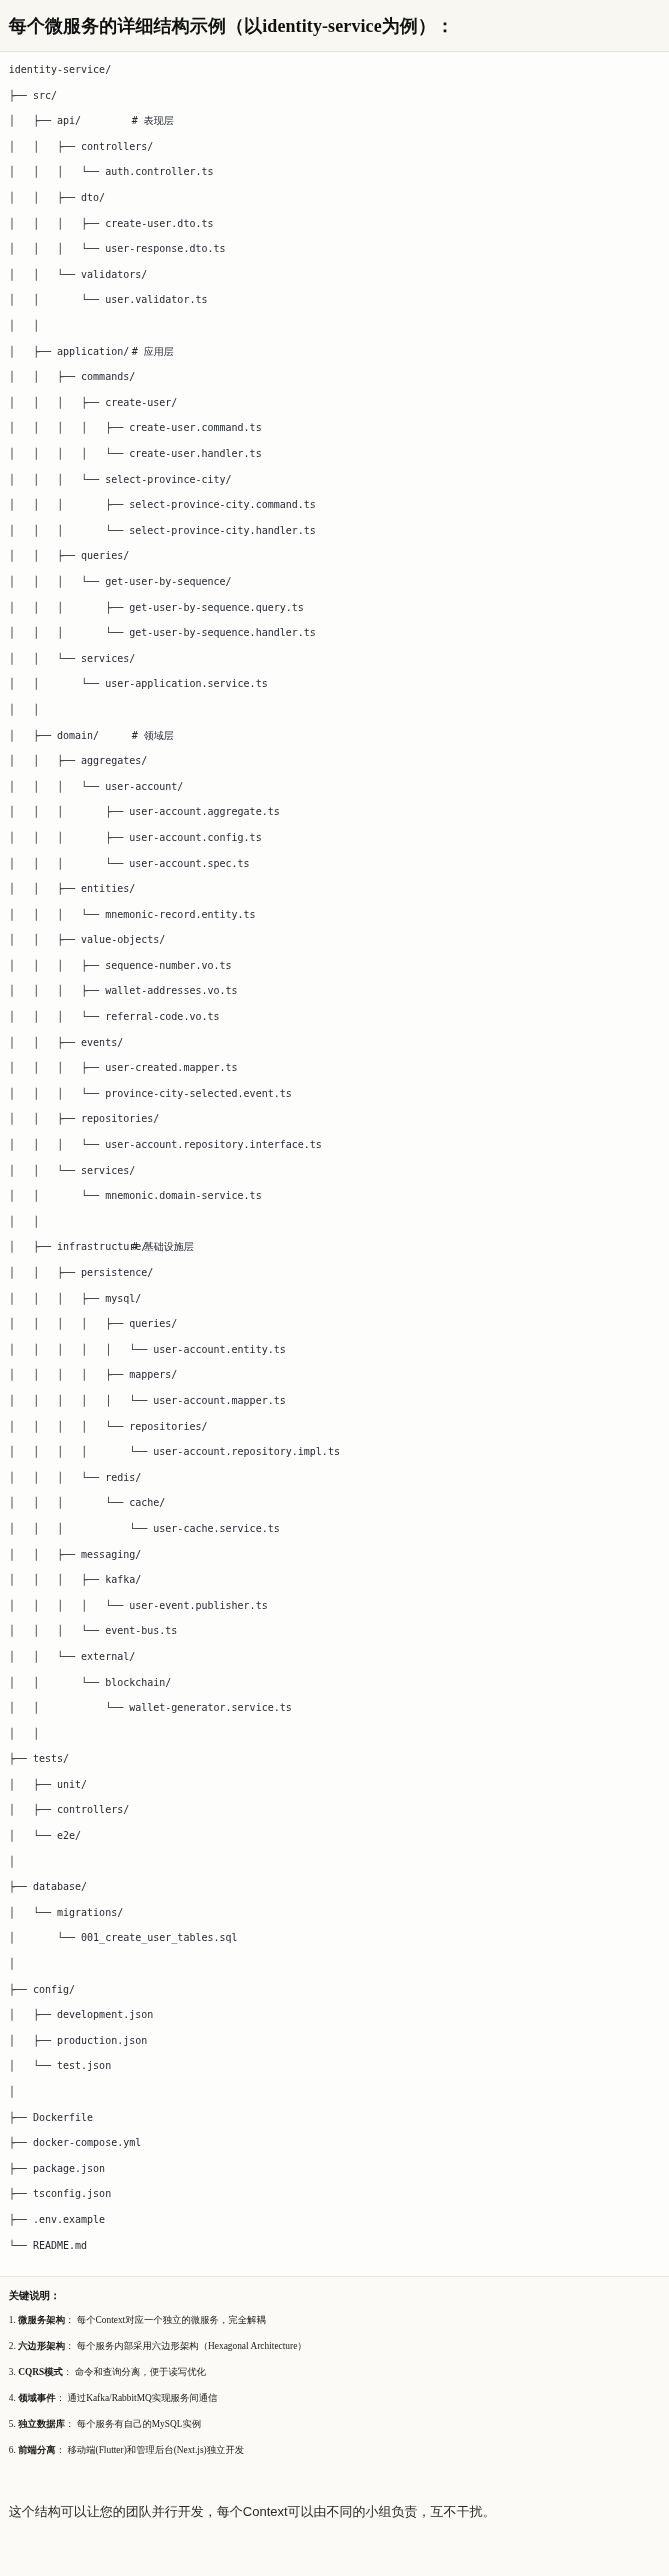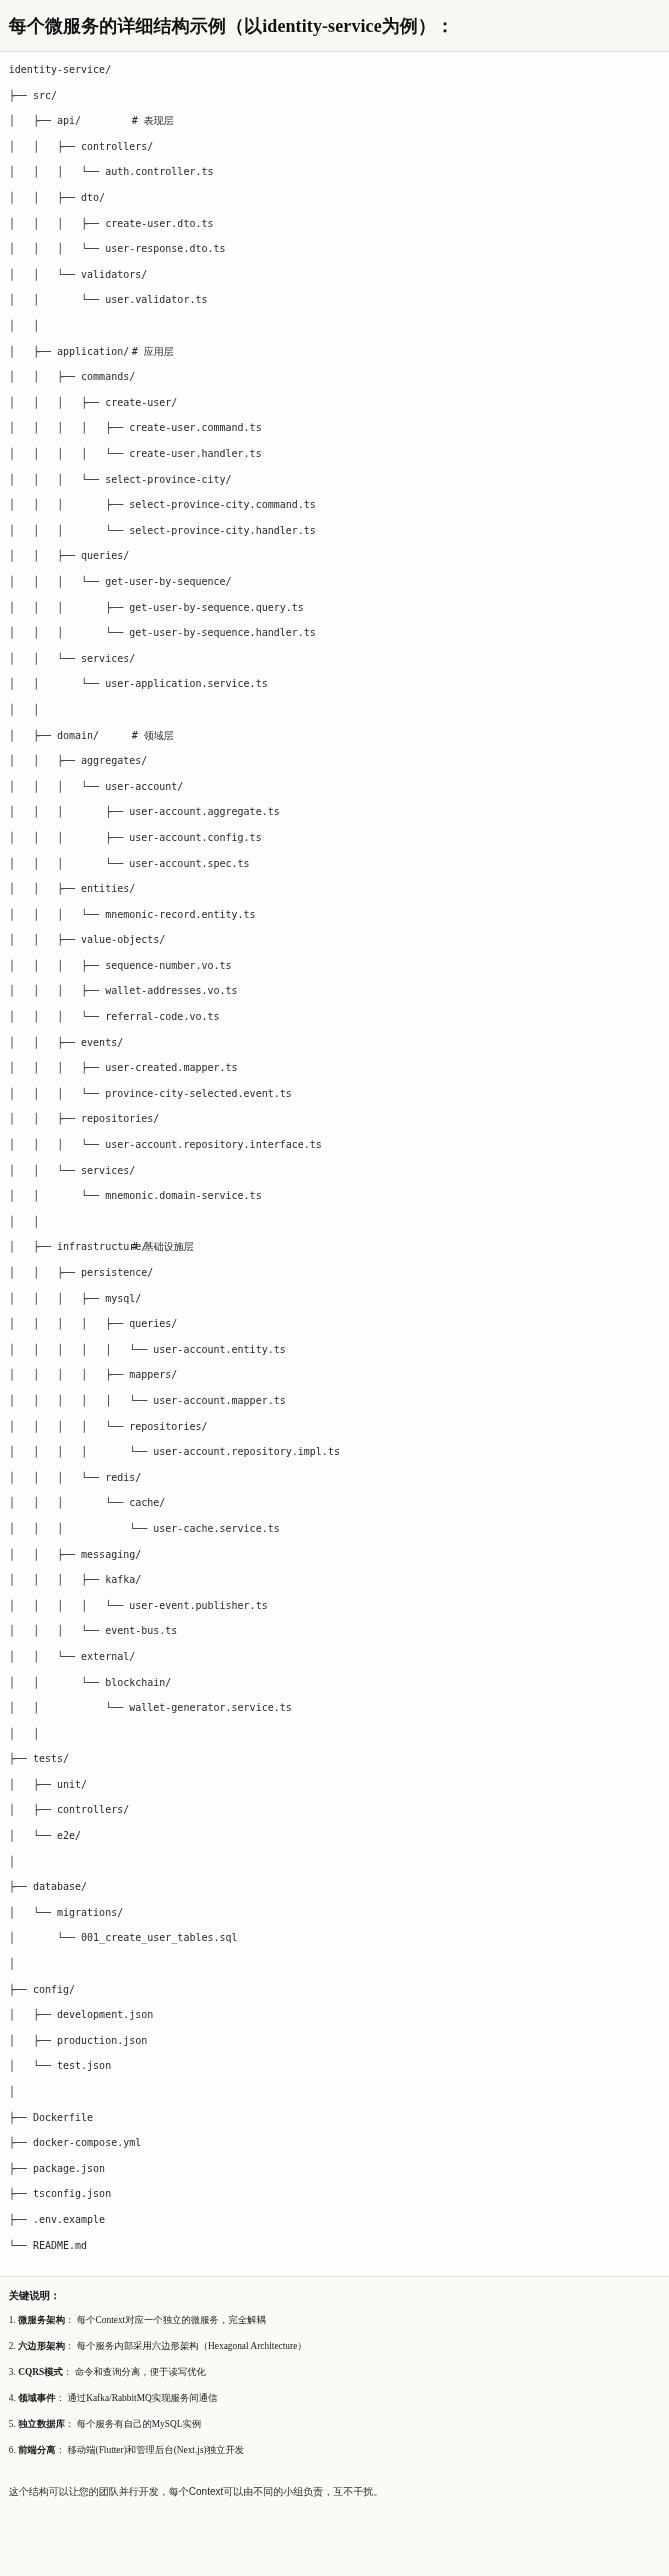--- a/index.html
+++ b/index.html
@@ -91,23 +91,23 @@
   .notes li .num {
     font-family: "Liberation Serif", "DejaVu Serif", serif;
   }
   .notes li .k {
     font-weight: bold;
   }
   .notes li .v {
     font-weight: normal;
   }
   .closing {
-    margin: 8px 0 0 0;
+    margin: 26px 0 0 0;
     padding: 0 8.8px 13.8px 8.8px;
-    font-size: 10px;
+    font-size: 13px;
     line-height: 1.6;
     font-family: "Liberation Sans", "DejaVu Sans", sans-serif;
     color: #2a2a2a;
     background: #fbfaf7;
   }
 </style>
 </head>
 <body>
 
 <div class="page-head">

